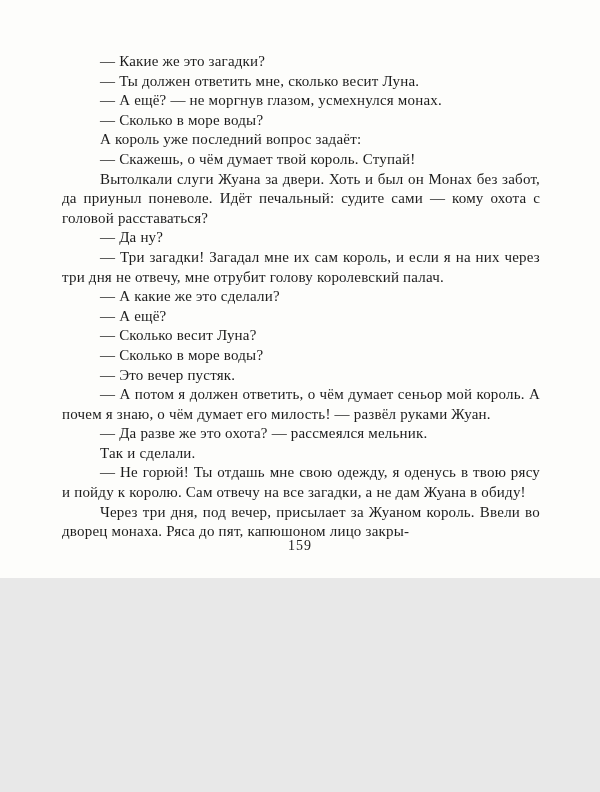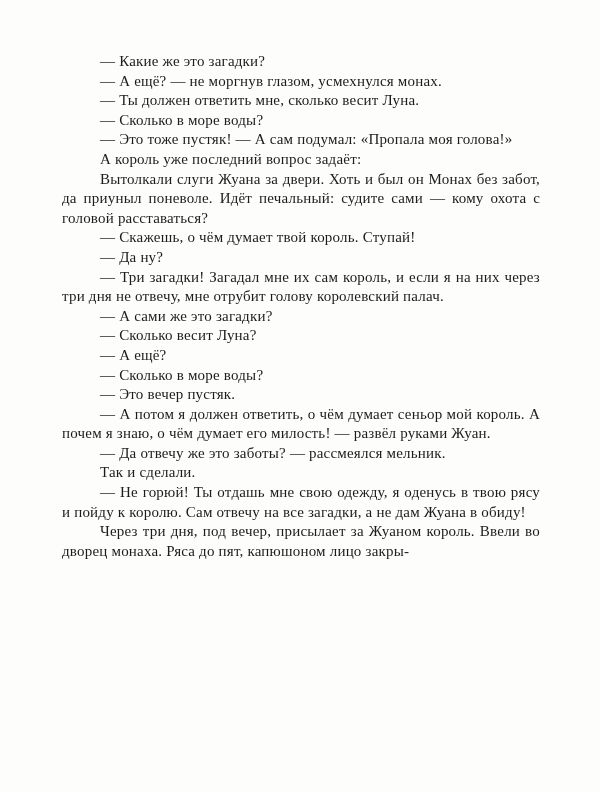--- a/index.html
+++ b/index.html
@@ -3,21 +3,21 @@
 <meta charset="utf-8">
 <style>
   html, body {
     margin: 0;
     padding: 0;
     background: #e8e8e8;
   }
   .page {
     position: relative;
     width: 600px;
-    height: 792px;
+    height: 578px;
     margin: 0 auto;
     background: #fdfdfb;
     overflow: hidden;
     font-family: "Liberation Serif", "DejaVu Serif", serif;
     color: #1c1c1c;
   }
   .text-block {
     position: absolute;
     left: 62px;
     top: 52px;
@@ -42,33 +42,33 @@
     letter-spacing: 1px;
     color: #222;
   }
 </style>
 </head>
 <body>
 
 <div class="page">
   <div class="text-block">
     <p>— Какие же это загадки?</p>
+    <p>— Ты должен ответить мне, сколько весит Луна.</p>
     <p>— А ещё? — не моргнув глазом, усмехнулся монах.</p>
-    <p>— Ты должен ответить мне, сколько весит Луна.</p>
     <p>— Сколько в море воды?</p>
-    <p>— Это тоже пустяк! — А сам подумал: «Пропала моя голова!»</p>
     <p>А король уже последний вопрос задаёт:</p>
+    <p>— Скажешь, о чём думает твой король. Ступай!</p>
     <p>Вытолкали слуги Жуана за двери. Хоть и был он Монах без забот, да приуныл поневоле. Идёт печальный: судите сами — кому охота с головой расставаться?</p>
-    <p>— Скажешь, о чём думает твой король. Ступай!</p>
     <p>— Да ну?</p>
     <p>— Три загадки! Загадал мне их сам король, и если я на них через три дня не отвечу, мне отрубит голову королевский палач.</p>
-    <p>— А сами же это загадки?</p>
+    <p>— А какие же это сделали?</p>
+    <p>— А ещё?</p>
     <p>— Сколько весит Луна?</p>
-    <p>— А ещё?</p>
     <p>— Сколько в море воды?</p>
     <p>— Это вечер пустяк.</p>
     <p>— А потом я должен ответить, о чём думает сеньор мой король. А почем я знаю, о чём думает его милость! — развёл руками Жуан.</p>
-    <p>— Да отвечу же это заботы? — рассмеялся мельник.</p>
+    <p>— Да разве же это охота? — рассмеялся мельник.</p>
     <p>Так и сделали.</p>
     <p>— Не горюй! Ты отдашь мне свою одежду, я оденусь в твою рясу и пойду к королю. Сам отвечу на все загадки, а не дам Жуана в обиду!</p>
     <p>Через три дня, под вечер, присылает за Жуаном король. Ввели во дворец монаха. Ряса до пят, капюшоном лицо закры-</p>
   </div>
+  <div class="page-number">159</div>
 </div>
 
 </body></html>

